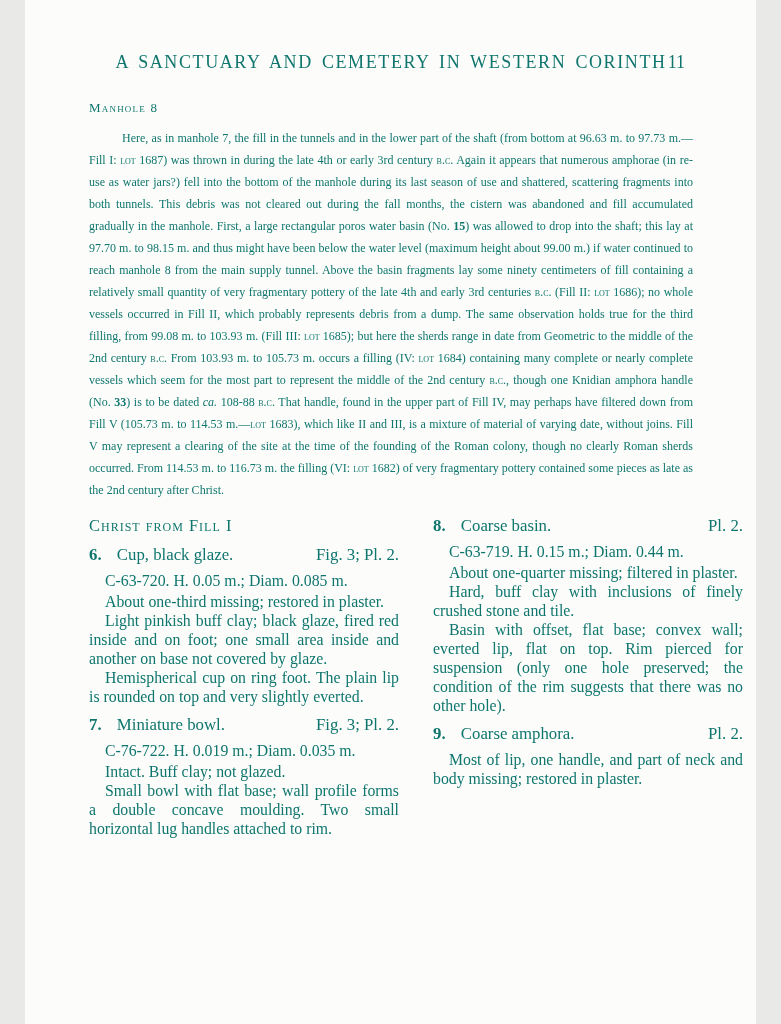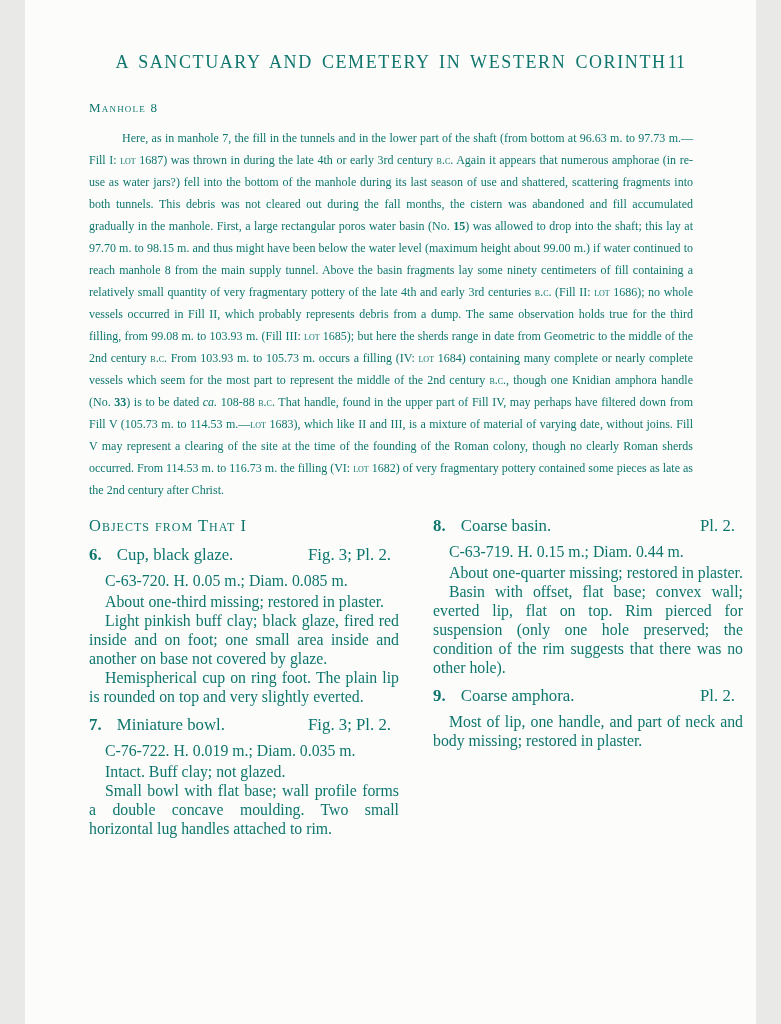--- a/index.html
+++ b/index.html
@@ -61,21 +61,21 @@
     letter-spacing:1px;
     margin:0 0 9px 0;
   }
   .entry{margin:0;}
   .entry + .entry{margin-top:4px;}
   .entry-head{
     display:flex;
     justify-content:space-between;
     align-items:baseline;
     font-size:16.8px;
-    margin:9px 8px 6px 0;
+    margin:9px 0 6px 0;
   }
   .col > .entry:first-child .entry-head{margin-top:0;}
   .entry-left{white-space:nowrap;}
   .num{font-weight:bold;margin-right:11px;}
   .ref{white-space:nowrap;}
   .id-line{
     font-size:15.8px;
     line-height:19px;
     padding-left:16px;
     margin:0 0 2px 0;
@@ -98,21 +98,21 @@
     <span class="page-num">11</span>
   </div>
 
   <h2 class="section-heading">Manhole 8</h2>
 
   <p class="intro"><span>Here, as in manhole 7, the fill in the tunnels and in the lower part of the shaft (from bottom at 96.63 m. to 97.73 m.—Fill I: </span><span class="sc">lot</span><span> 1687) was thrown in during the late 4th or early 3rd century </span><span class="sc">b.c.</span><span> Again it appears that numerous amphorae (in re-use as water jars?) fell into the bottom of the manhole during its last season of use and shattered, scattering fragments into both tunnels. This debris was not cleared out during the fall months, the cistern was abandoned and fill accumulated gradually in the manhole. First, a large rectangular poros water basin (No. </span><span class="b">15</span><span>) was allowed to drop into the shaft; this lay at 97.70 m. to 98.15 m. and thus might have been below the water level (maximum height about 99.00 m.) if water continued to reach manhole 8 from the main supply tunnel. Above the basin fragments lay some ninety centimeters of fill containing a relatively small quantity of very fragmentary pottery of the late 4th and early 3rd centuries </span><span class="sc">b.c.</span><span> (Fill II: </span><span class="sc">lot</span><span> 1686); no whole vessels occurred in Fill II, which probably represents debris from a dump. The same observation holds true for the third filling, from 99.08 m. to 103.93 m. (Fill III: </span><span class="sc">lot</span><span> 1685); but here the sherds range in date from Geometric to the middle of the 2nd century </span><span class="sc">b.c.</span><span> From 103.93 m. to 105.73 m. occurs a filling (IV: </span><span class="sc">lot</span><span> 1684) containing many complete or nearly complete vessels which seem for the most part to represent the middle of the 2nd century </span><span class="sc">b.c.</span><span>, though one Knidian amphora handle (No. </span><span class="b">33</span><span>) is to be dated </span><span class="i">ca.</span><span> 108-88 </span><span class="sc">b.c.</span><span> That handle, found in the upper part of Fill IV, may perhaps have filtered down from Fill V (105.73 m. to 114.53 m.—</span><span class="sc">lot</span><span> 1683), which like II and III, is a mixture of material of varying date, without joins. Fill V may represent a clearing of the site at the time of the founding of the Roman colony, though no clearly Roman sherds occurred. From 114.53 m. to 116.73 m. the filling (VI: </span><span class="sc">lot</span><span> 1682) of very fragmentary pottery contained some pieces as late as the 2nd century after Christ.</span></p>
 
   <div class="catalog">
 
     <div class="col">
-      <div class="cat-heading">Objects from That I</div>
+      <div class="cat-heading">Christ from Fill I</div>
 
       <div class="entry">
         <div class="entry-head">
           <span class="entry-left">
             <span class="num">6.</span>
             <span>Cup, black glaze.</span>
           </span>
           <span class="ref">Fig. 3; Pl. 2.</span>
         </div>
         <div class="id-line">C-63-720.  H. 0.05 m.; Diam. 0.085 m.</div>
@@ -139,21 +139,22 @@
 
       <div class="entry">
         <div class="entry-head">
           <span class="entry-left">
             <span class="num">8.</span>
             <span>Coarse basin.</span>
           </span>
           <span class="ref">Pl. 2.</span>
         </div>
         <div class="id-line">C-63-719.  H. 0.15 m.; Diam. 0.44 m.</div>
-        <p class="desc">About one-quarter missing; restored in plaster.</p>
+        <p class="desc">About one-quarter missing; filtered in plaster.</p>
+        <p class="desc">Hard, buff clay with inclusions of finely crushed stone and tile.</p>
         <p class="desc">Basin with offset, flat base; convex wall; everted lip, flat on top. Rim pierced for suspension (only one hole preserved; the condition of the rim suggests that there was no other hole).</p>
       </div>
 
       <div class="entry">
         <div class="entry-head">
           <span class="entry-left">
             <span class="num">9.</span>
             <span>Coarse amphora.</span>
           </span>
           <span class="ref">Pl. 2.</span>

